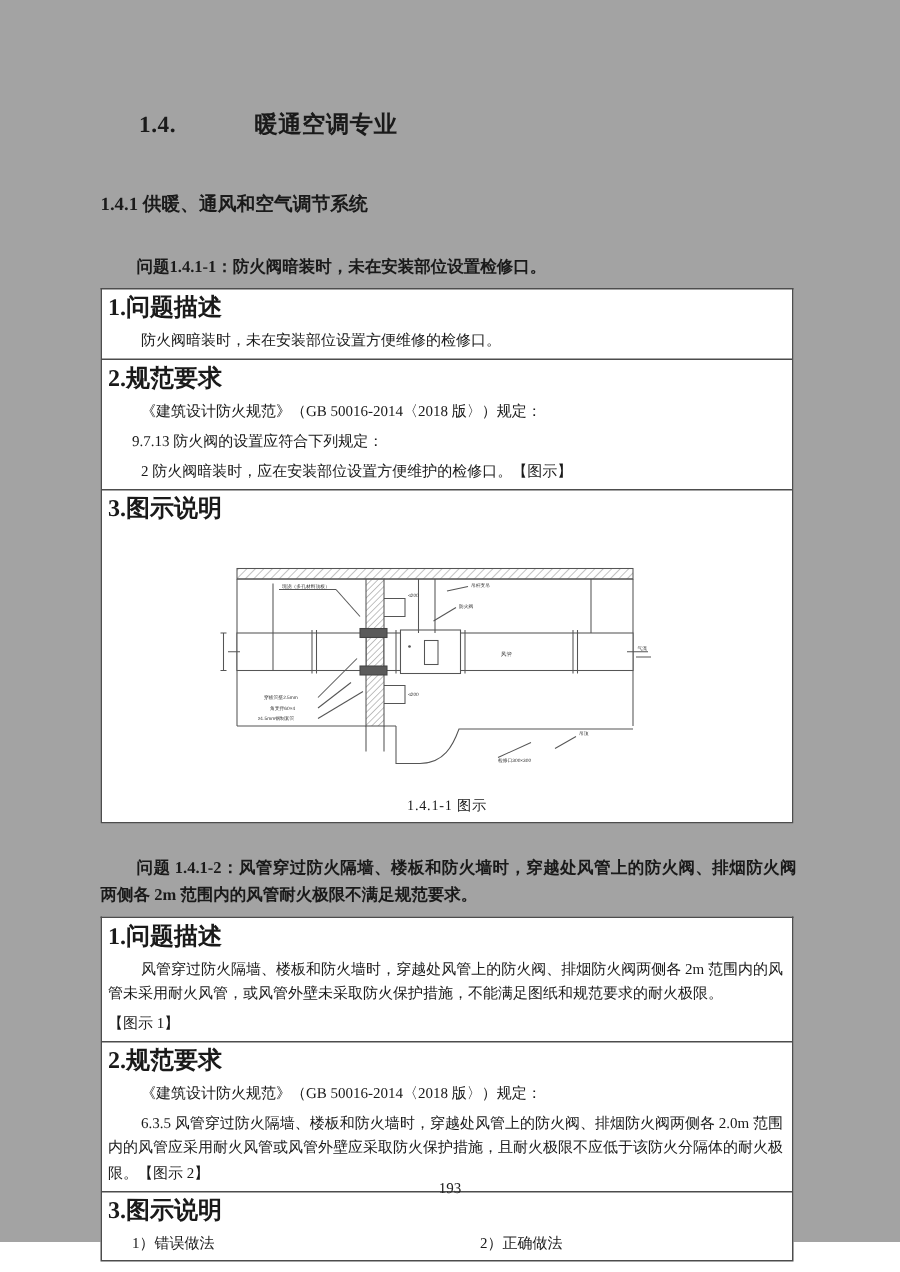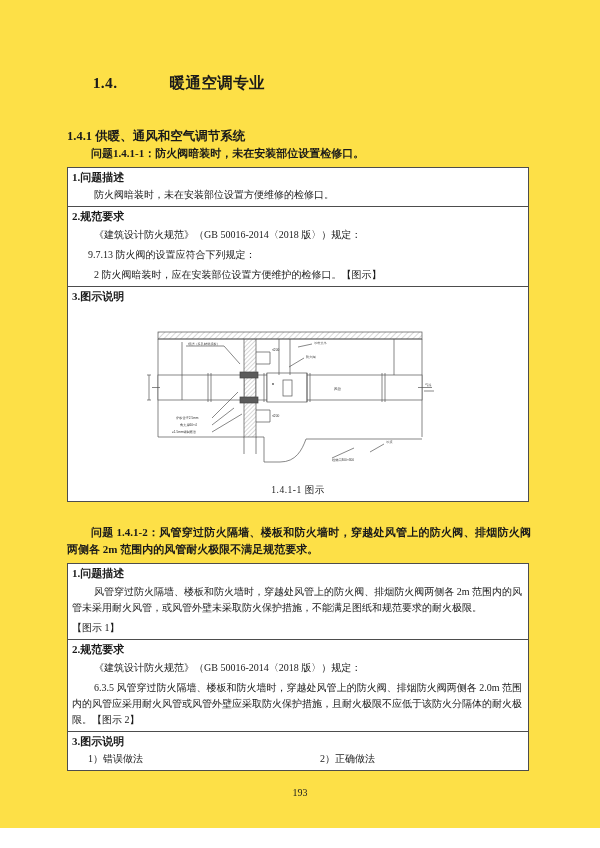--- a/index.html
+++ b/index.html
@@ -13,41 +13,41 @@
     position: relative;
     font-family: "Liberation Serif", "DejaVu Serif", serif;
     color: #1a1a1a;
     overflow: hidden;
   }
   .page {
     position: absolute;
     left: 0; top: 0;
     width: 600px;
     height: 828px;
-    background: #fde047;
+    background: #a3a3a3;
   }
   .content {
     position: absolute;
     left: 67px;
     top: 55px;
     width: 464px;
   }
 
   
   .h1 {
     font-size: 15.5px;
     font-weight: bold;
     letter-spacing: 0.4px;
     margin: 0 0 16px 0;
     white-space: pre;
   }
   .h2 {
     font-size: 12.5px;
     font-weight: bold;
-    margin: 0 0 0 0;
+    margin: 0 0 25px 0;
     white-space: pre;
   }
   .qtitle {
     font-size: 11px;
     font-weight: bold;
     margin: 0 0 4px 0;
     text-indent: 24px;
     line-height: 1.6;
     text-align: justify;
   }
@@ -58,21 +58,21 @@
     border-bottom: none;
     width: 462px;
     box-sizing: border-box;
     background: #fff;
   }
   .box .row {
     border-bottom: 1px solid #4d4d4d;
     padding: 0;
   }
   .rowhead {
-    font-size: 11px;
+    font-size: 16px;
     font-weight: bold;
     padding: 1px 0 1px 4px;
     line-height: 1.5;
   }
   .rowbody {
     font-size: 10px;
     padding: 1px 6px 3px 4px;
     line-height: 1.62;
     text-align: justify;
   }

